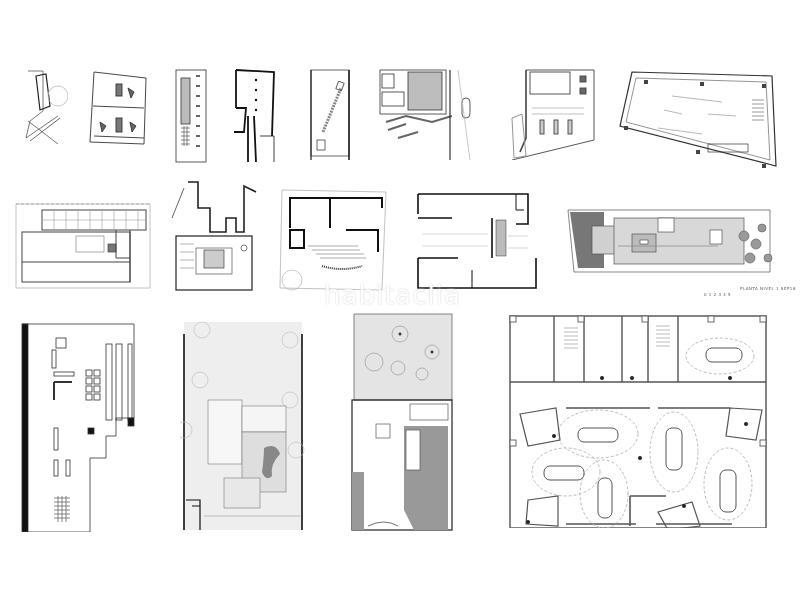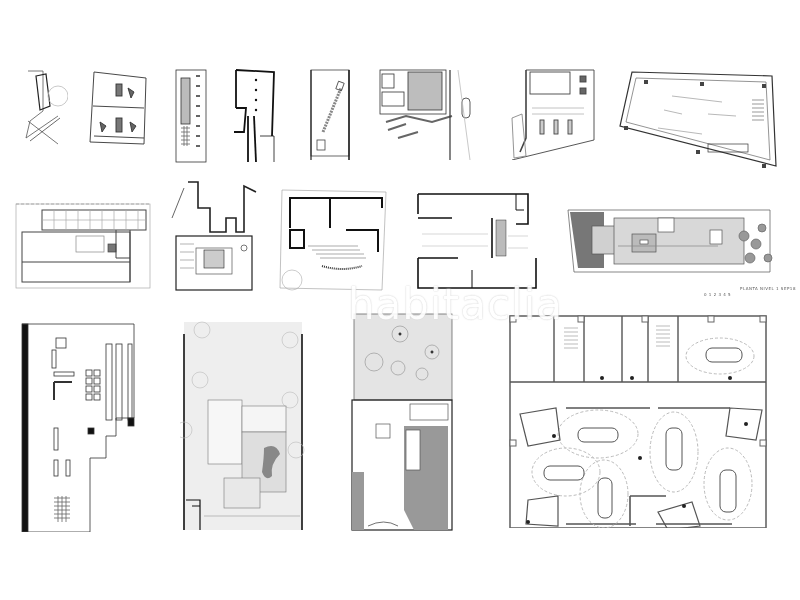--- a/index.html
+++ b/index.html
@@ -1,20 +1,20 @@
 <!DOCTYPE html>
 <html><head>
   <meta charset="utf-8">
   <style>
     html, body { margin: 0; padding: 0; background: #ffffff; }
     body { width: 800px; height: 600px; position: relative; overflow: hidden; font-family: "Liberation Sans", sans-serif; }
     .plan { position: absolute; }
     .plan svg { width: 100%; height: 100%; display: block; }
     .watermark {
-      position: absolute; left: 348px; top: 280px; font-size: 42px; color: #ffffff;
+      position: absolute; left: 324px; top: 280px; font-size: 26px; color: #ffffff;
       font-family: "DejaVu Sans", sans-serif; letter-spacing: 1px;
       text-shadow: 0 0 1px #cfcfcf, 0 0 2px #d8d8d8; opacity: 0.9;
     }
     .caption { position: absolute; font-size: 4px; color: #555; font-family: "DejaVu Sans", sans-serif; letter-spacing: 0.5px; }
   </style>
 </head>
 <body>
 
 <div class="plan" style="left:18px;top:66px;width:50px;height:80px;">
   <svg viewBox="0 0 50 80">

